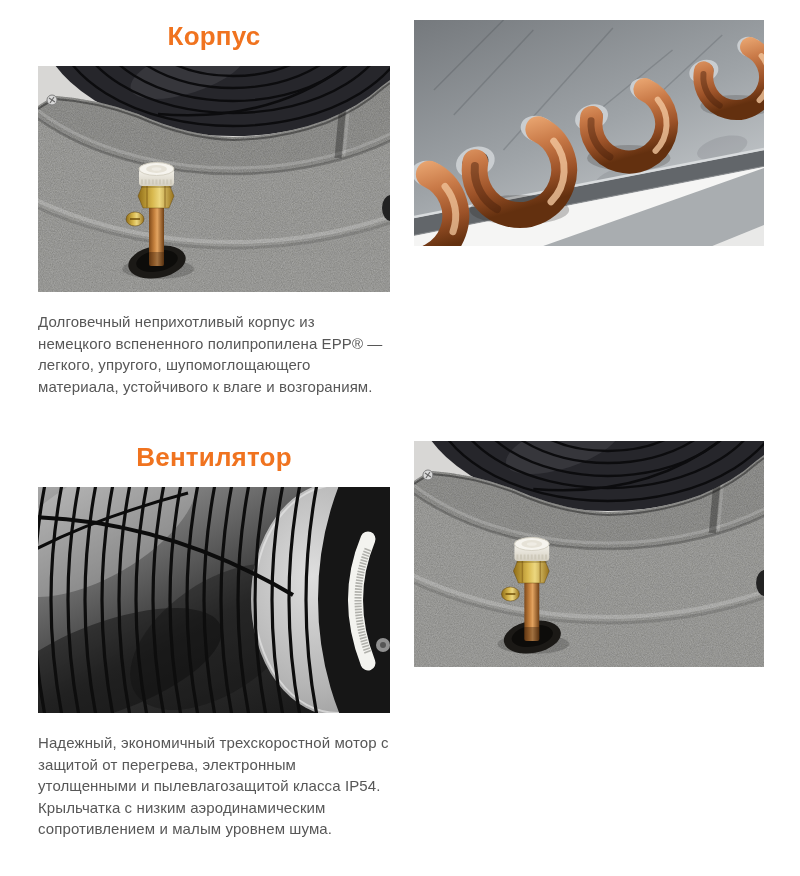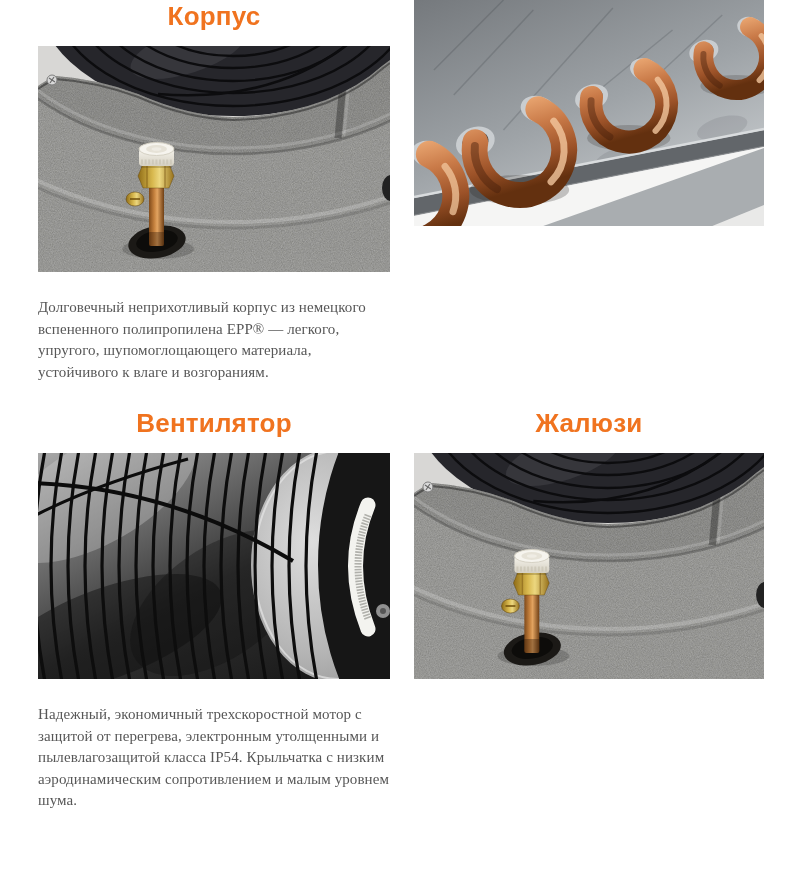--- a/index.html
+++ b/index.html
@@ -1,24 +1,24 @@
 <!DOCTYPE html>
 <html lang="ru" style="--accent: #f0731f; --text: #575757; --bg: #ffffff;"><head>
 <meta charset="utf-8">
 <style>
   :root { --accent:#f0731f; --text:#575757; --bg:#ffffff; }
   * { box-sizing:border-box; }
   html,body { margin:0; padding:0; background:var(--bg); }
   body { width:800px; min-height:876px; font-family:"Liberation Sans","DejaVu Sans",sans-serif; }
   .features { display:grid; grid-template-columns:352px 350px; column-gap:24px; row-gap:24px; padding:0 36px 10px 38px; }
-  .card { padding-top:0; }
+  .card { padding-top:20px; }
   .card-title { margin:0 0 14px 0; font-size:26px; line-height:32px; font-weight:bold; text-align:center; color:var(--accent); letter-spacing:0.2px; }
   .card-photo { margin:0; height:226px; overflow:hidden; background:#e8e8e8; }
   .card-photo svg { display:block; width:100%; height:226px; }
-  .card-desc { margin:25px 0 0 0; font-size:15px; line-height:21.5px; color:var(--text); letter-spacing:0.1px;font-family:Liberation Serif, serif; }
+  .card-desc { margin:19px 0 0 0; font-size:15px; line-height:21.5px; color:var(--text); letter-spacing:0.1px; }
   .svg-defs { position:absolute; width:0; height:0; overflow:hidden; }
 </style>
 </head>
 <body>
 
 <svg class="svg-defs" aria-hidden="true">
   <defs>
     <linearGradient id="gPipe" x1="0" y1="0" x2="1" y2="0">
       <stop offset="0" stop-color="#804a1a"></stop>
         <stop offset="0.35" stop-color="#c5813e"></stop>
@@ -208,21 +208,20 @@
     <h2 class="card-title">Вентилятор</h2>
     <figure class="card-photo">
       <svg viewBox="0 0 352 226" preserveAspectRatio="none">
           <use href="#fanScene"></use>
         </svg>
     </figure>
     <p class="card-desc">Надежный, экономичный трехскоростной мотор с защитой от перегрева, электронным утолщенными и пылевлагозащитой класса IP54. Крыльчатка с низким аэродинамическим сопротивлением и малым уровнем шума.</p>
   </article>
 
   <article class="card">
-    <h2 class="card-title">Жалюзи</h2>
     <figure class="card-photo">
       <svg viewBox="0 0 352 226" preserveAspectRatio="none">
           <use href="#housingScene"></use>
         </svg>
     </figure>
   </article>
 
 </main>
 
 </body></html>

